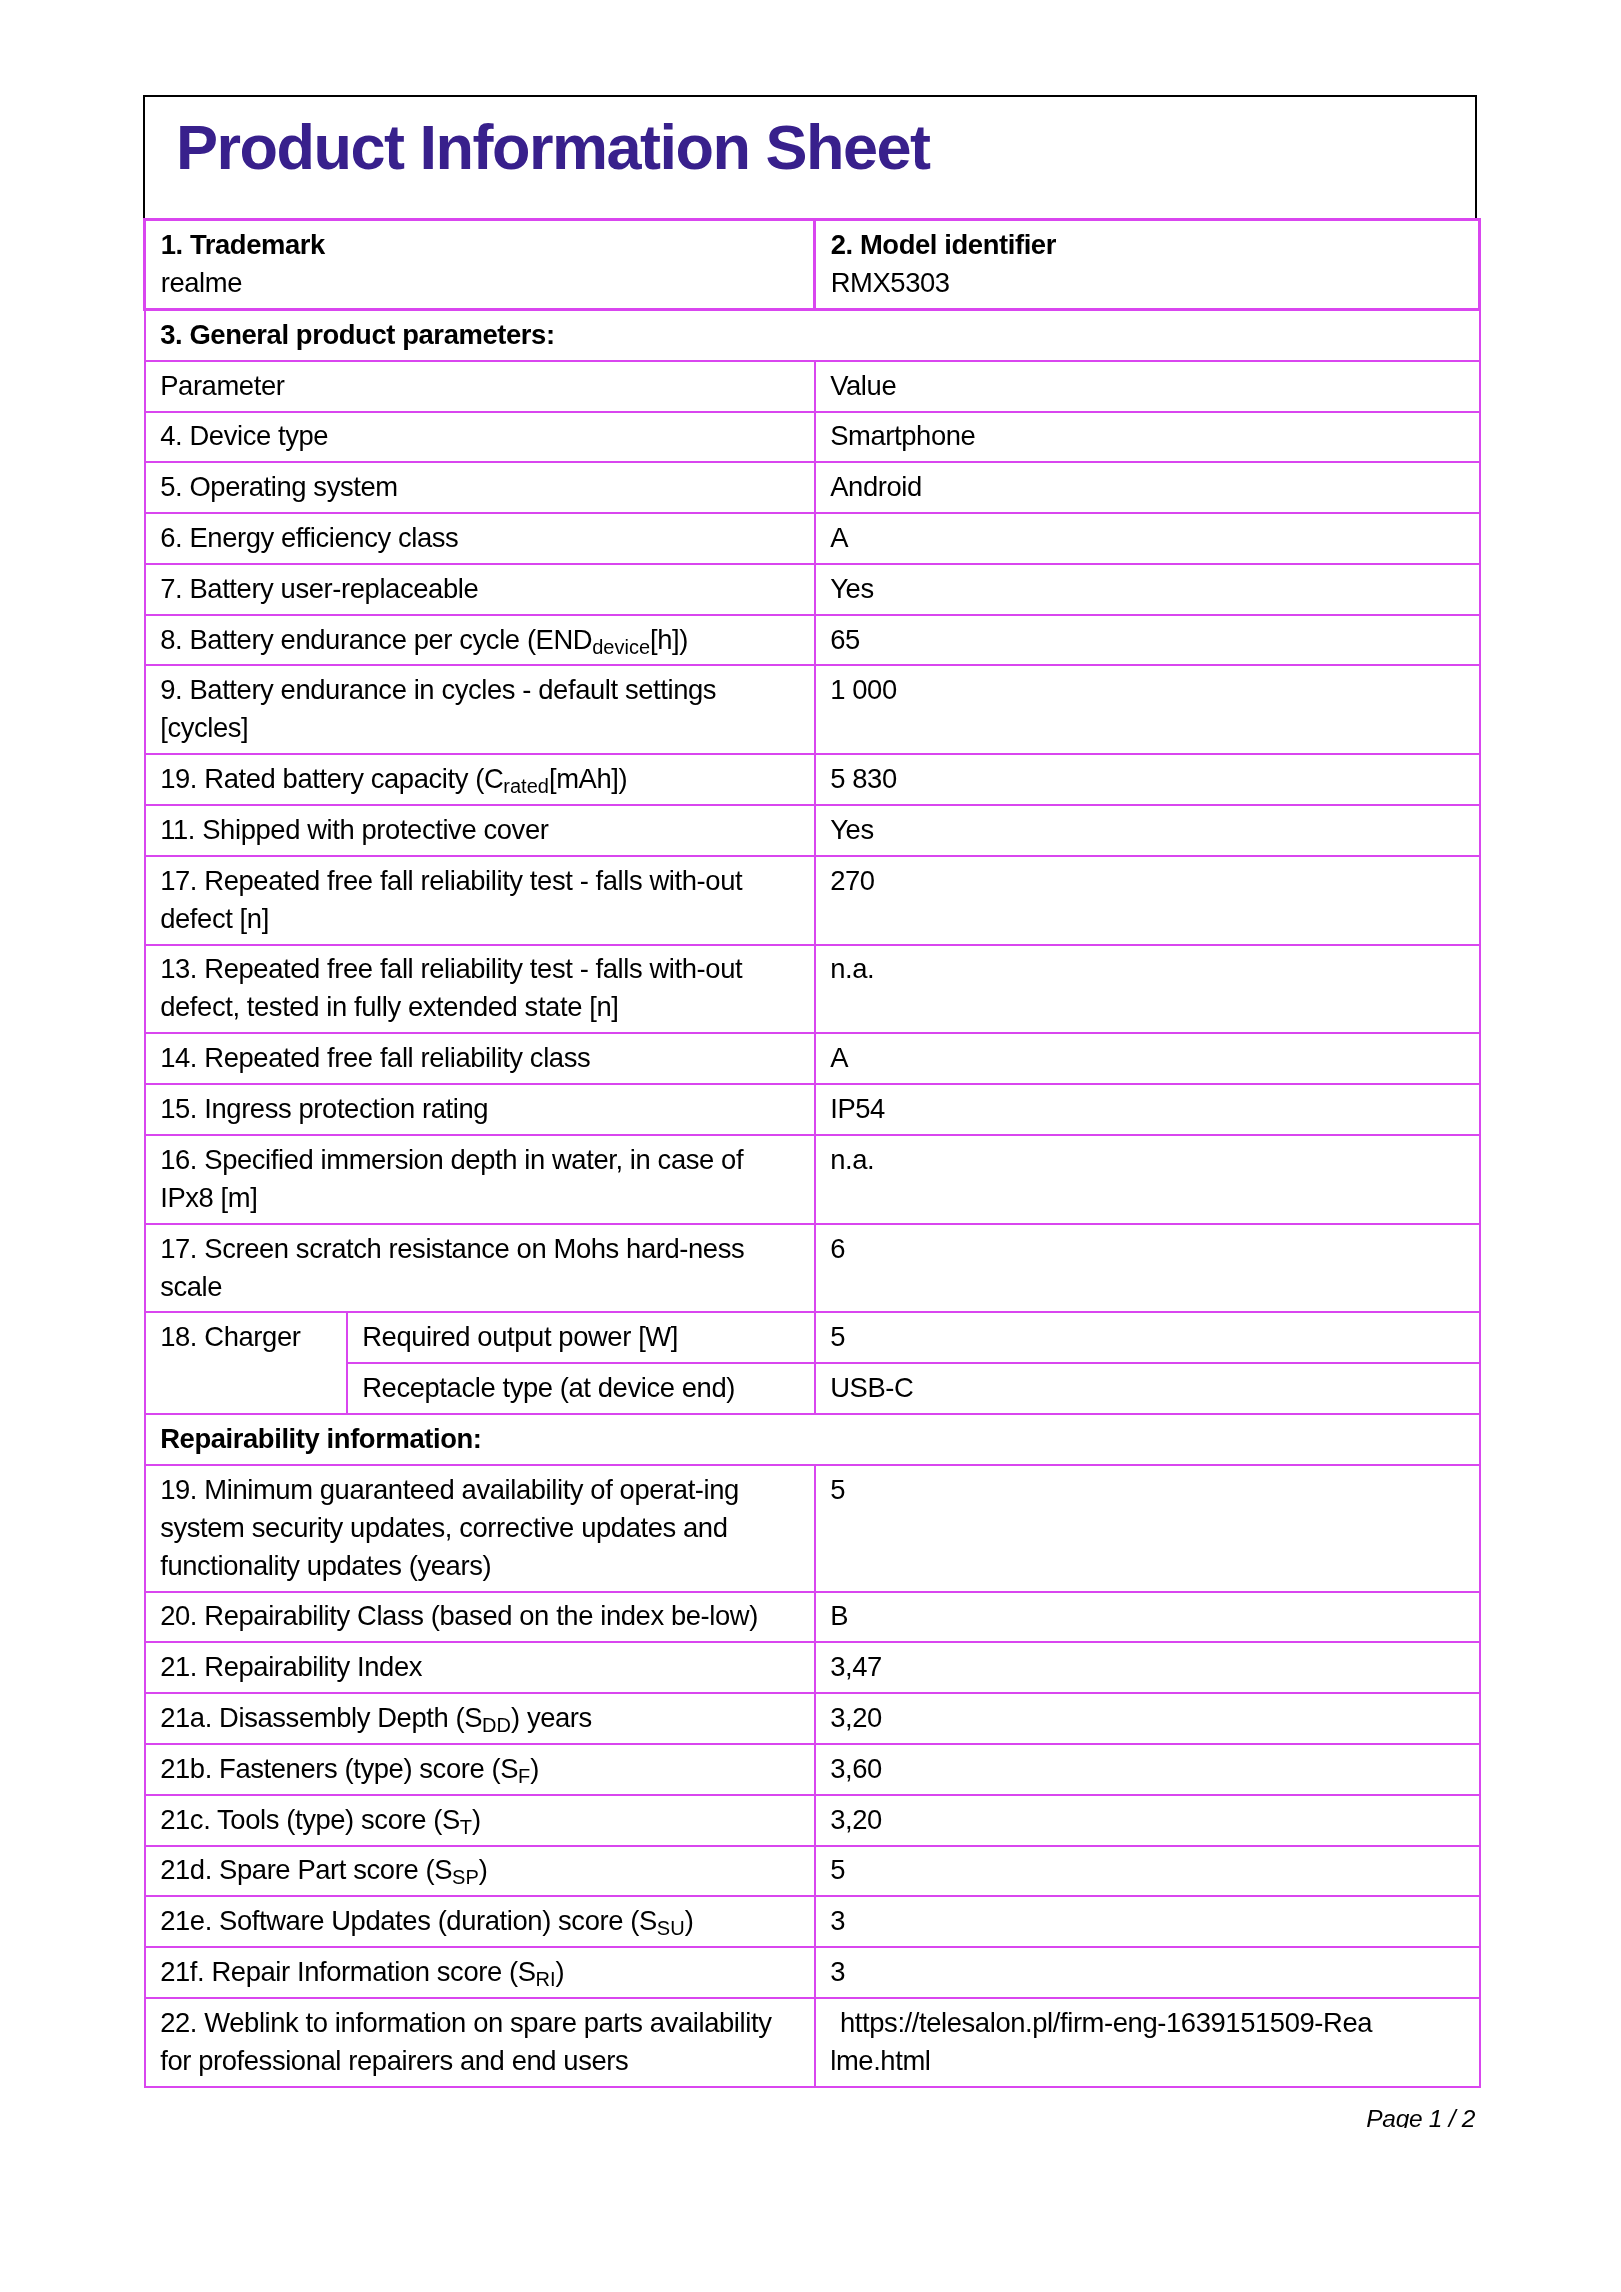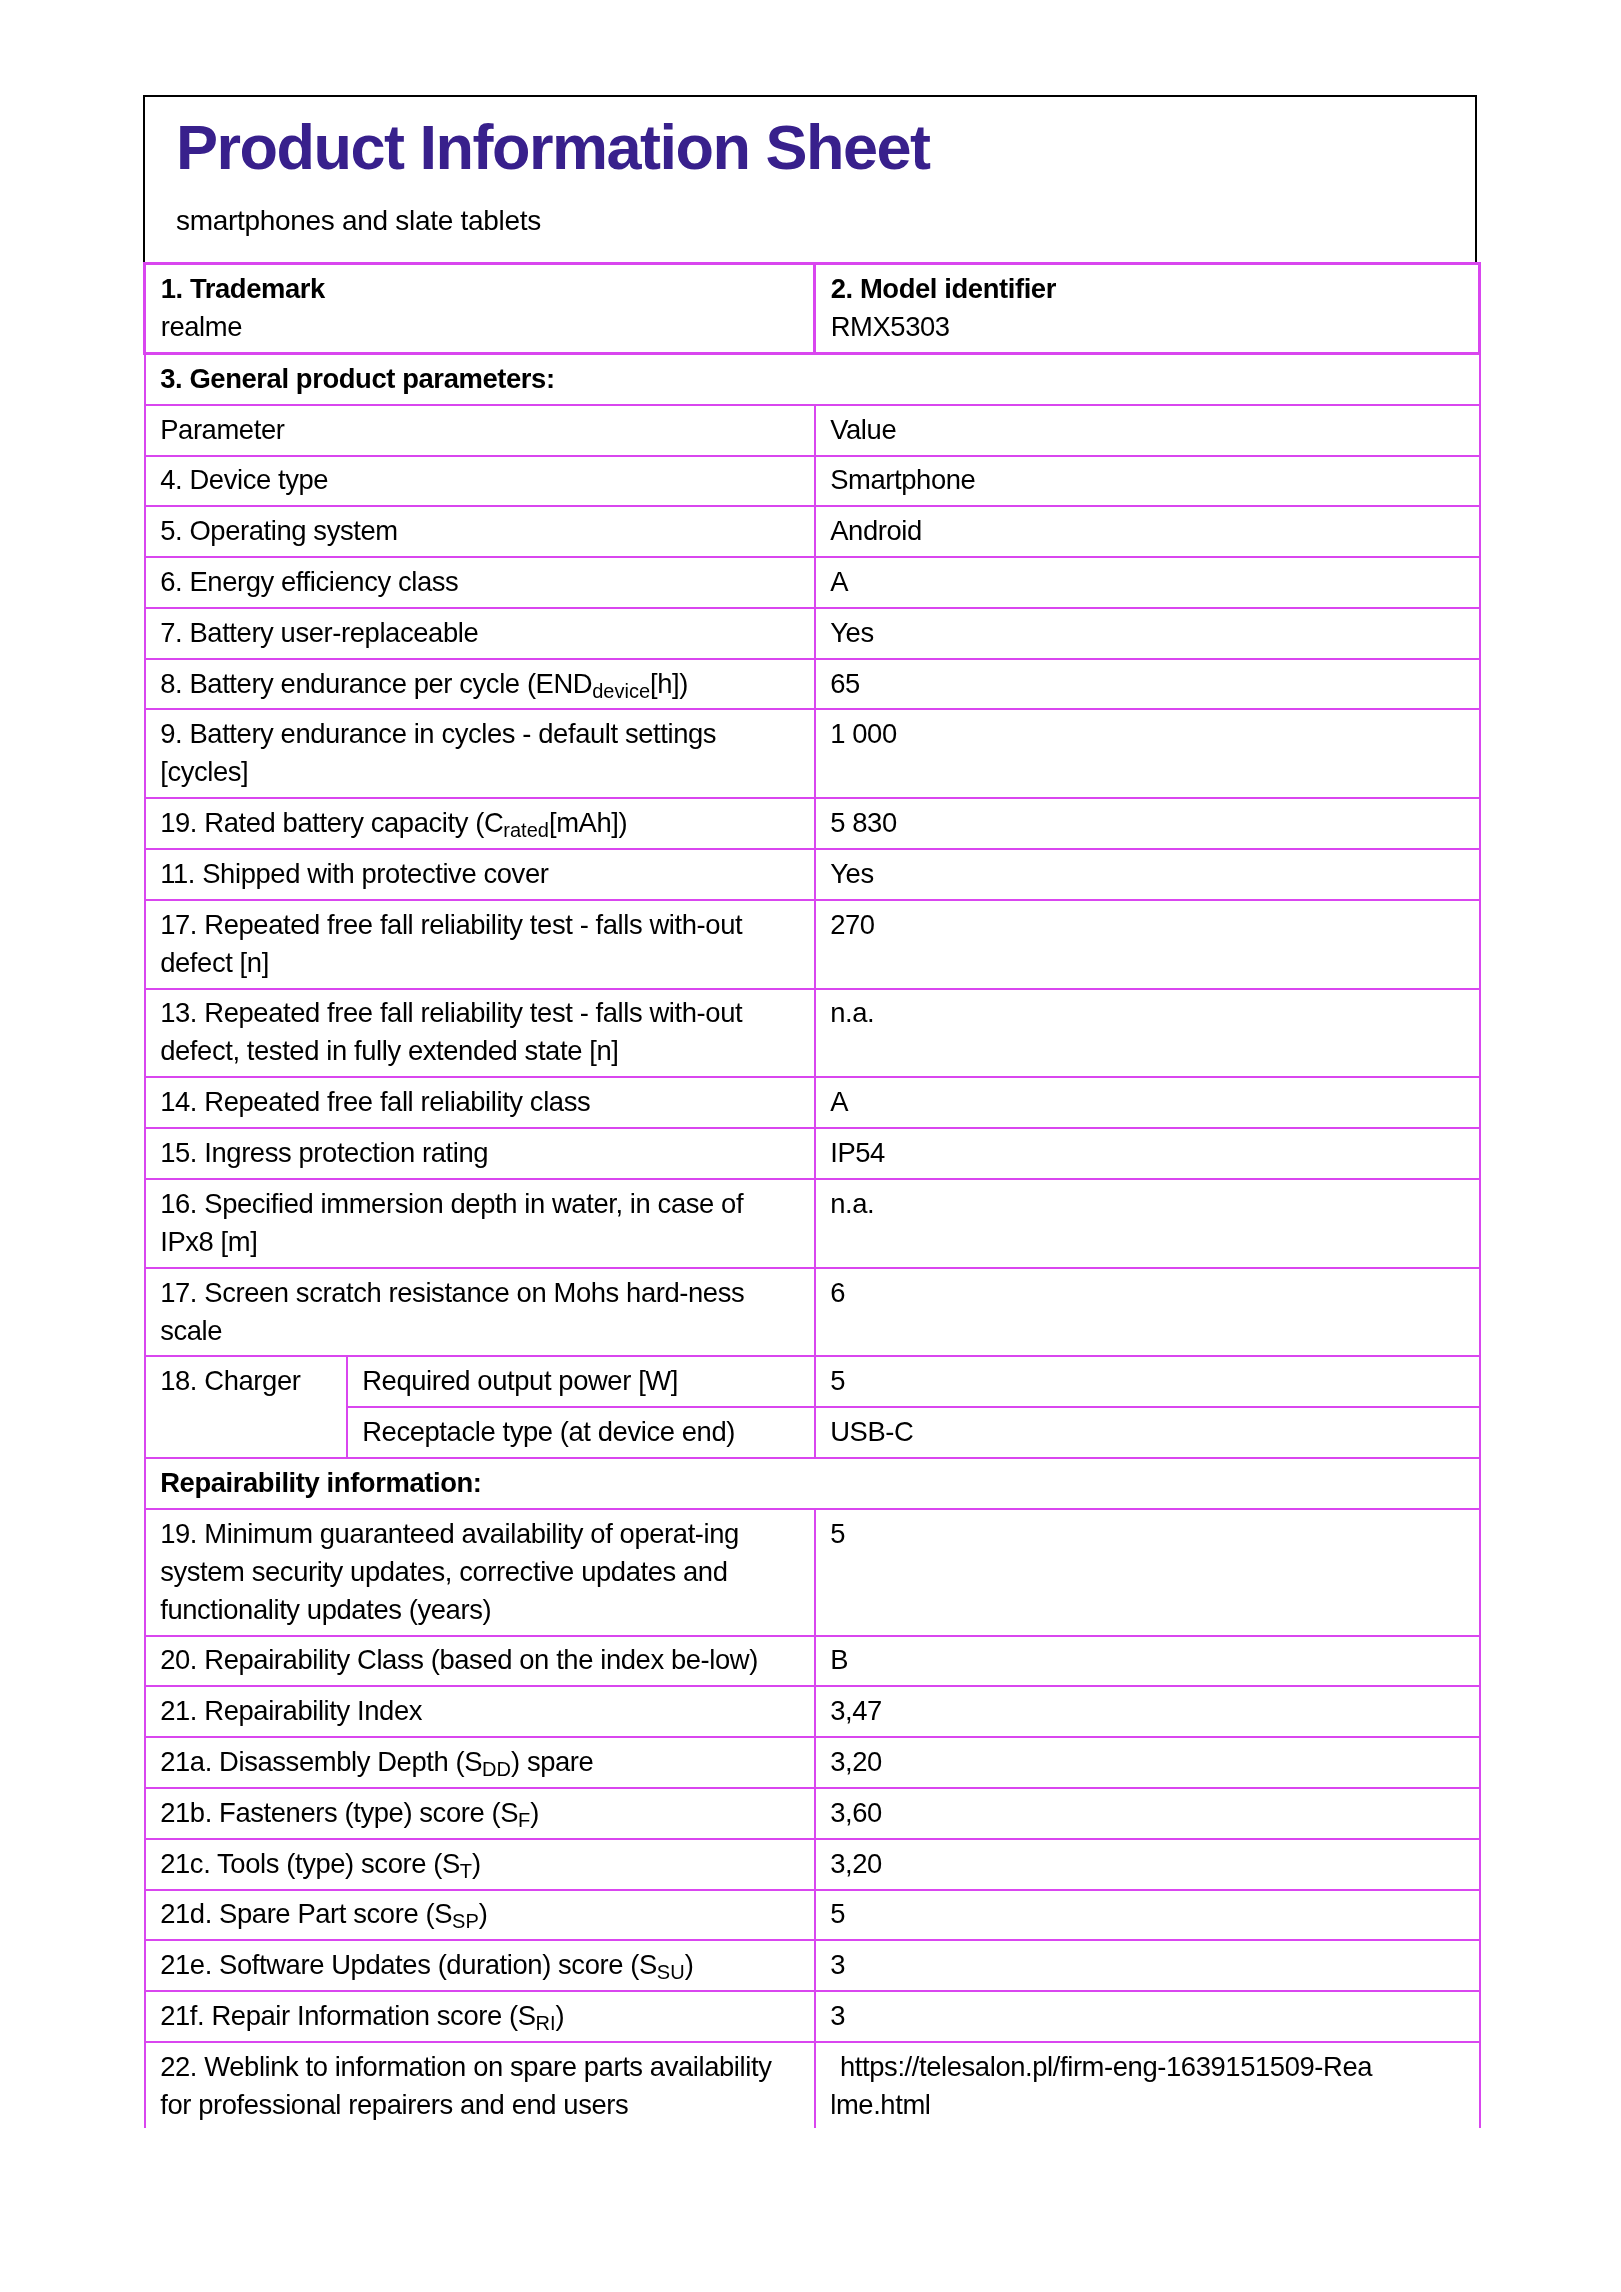--- a/index.html
+++ b/index.html
@@ -72,21 +72,20 @@
 </style>
 </head>
 <body>
 
 <div class="page">
   <div class="doc">
 
     <div class="titlebox">
       <div class="title" style="color: rgb(56, 32, 140);">Product Information Sheet</div>
       <div class="regulation">
-        <div>smartphones and slate tablets</div>
       </div>
     </div>
 
     <table class="sheet">
       <colgroup>
         <col style="width:202px">
         <col style="width:468px">
         <col style="width:665px">
       </colgroup>
 
@@ -204,21 +203,21 @@
         <td colspan="2">20. Repairability Class (based on the index be-low)</td>
         <td>B</td>
       </tr>
 
       <tr>
         <td colspan="2">21. Repairability Index</td>
         <td>3,47</td>
       </tr>
 
       <tr>
-        <td colspan="2" class="indent"><span>21a. Disassembly Depth (S</span><sub class="ss">DD</sub><span>) spare</span></td>
+        <td colspan="2" class="indent"><span>21a. Disassembly Depth (S</span><sub class="ss">DD</sub><span>) years</span></td>
         <td>3,20</td>
       </tr>
 
       <tr>
         <td colspan="2" class="indent"><span>21b. Fasteners (type) score (S</span><sub class="ss">F</sub><span>)</span></td>
         <td>3,60</td>
       </tr>
 
       <tr>
         <td colspan="2" class="indent"><span>21c. Tools (type) score (S</span><sub class="ss">T</sub><span>)</span></td>

